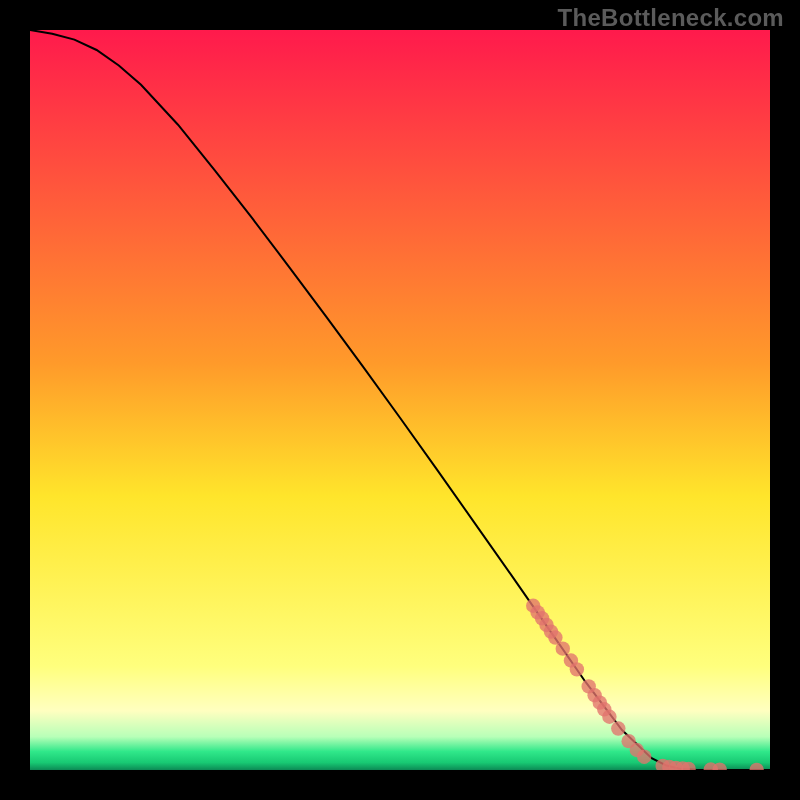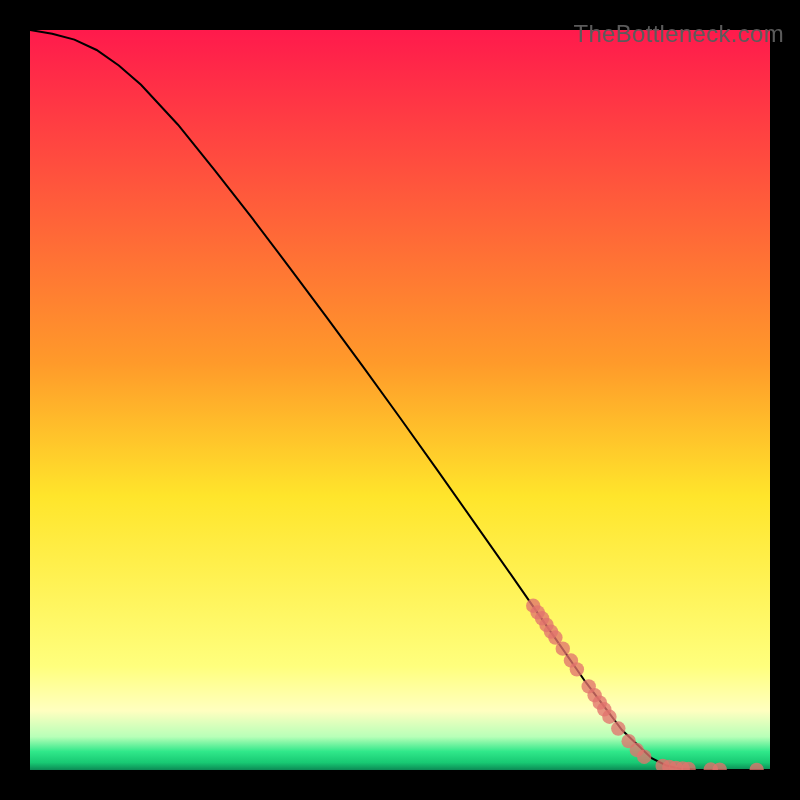--- a/index.html
+++ b/index.html
@@ -16,24 +16,23 @@
     width: 800px;
     height: 800px;
     background: #000;
   }
   .watermark {
     position: absolute;
     top: 4px;
     right: 16px;
     color: #5b5b5b;
     font-size: 24px;
-    font-weight: 400;
+    font-weight: 700;
     letter-spacing: 0.3px;
     z-index: 20;
-    margin-top: 16px;
   }
   .plot-wrap {
     position: absolute;
     left: 30px;
     top: 30px;
     width: 740px;
     height: 740px;
     overflow: hidden;
   }
   svg {

